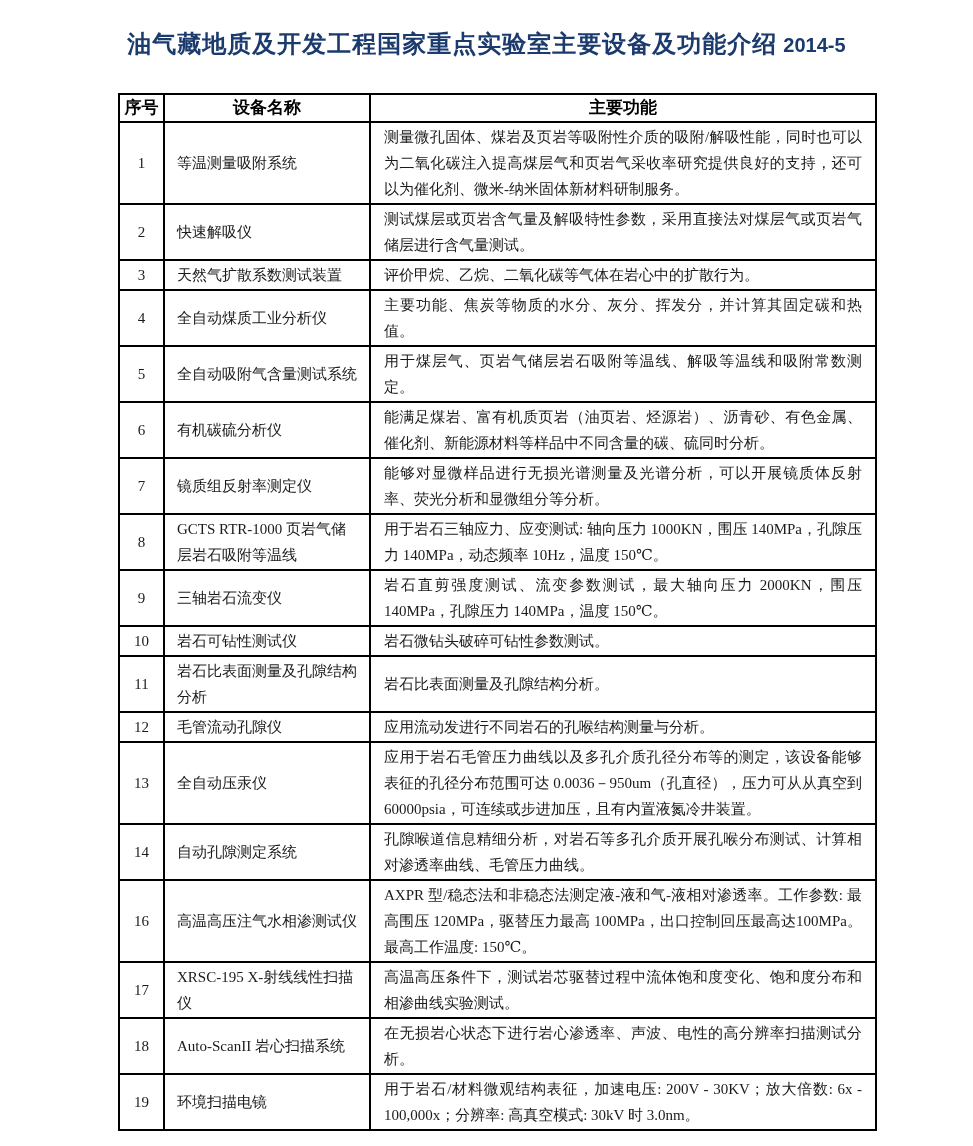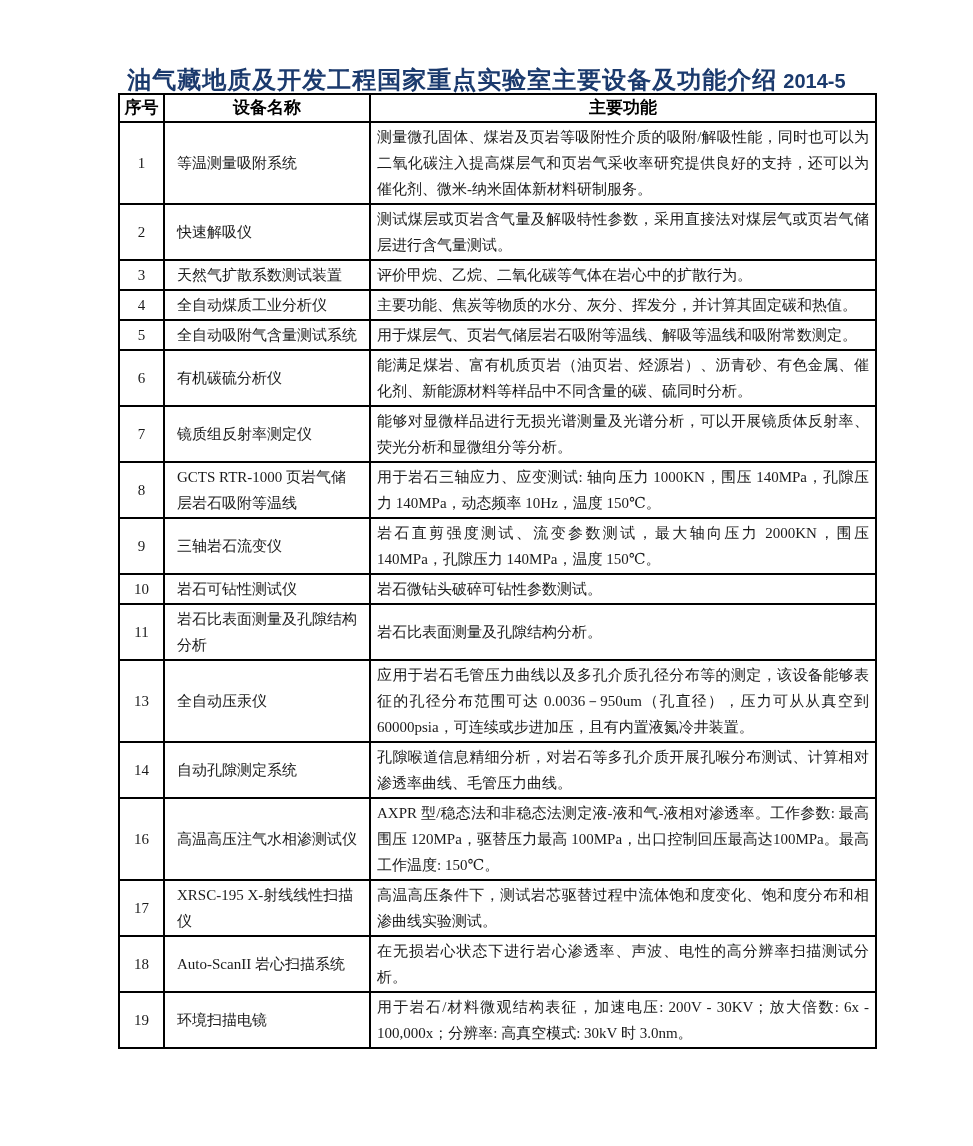--- a/index.html
+++ b/index.html
@@ -9,21 +9,21 @@
     font-family: "Liberation Serif", "DejaVu Serif", serif;
   }
   .page {
     position: relative;
     width: 973px;
     height: 1146px;
     background: #ffffff;
     overflow: hidden;
   }
   .doc-title {
-    margin-top: 64px;
+    margin-top: 28px;
     text-align: center;
     color: #1b3a6d;
     font-family: "Liberation Sans", "DejaVu Sans", sans-serif;
     font-weight: bold;
     font-size: 24px;
     letter-spacing: 1px;
     white-space: nowrap;
   }
   .doc-title .suffix {
     font-size: 20px;
@@ -60,21 +60,21 @@
   td.cell-no {
     text-align: center;
     padding: 1px 2px;
   }
   td.cell-name {
     text-align: left;
     padding: 1px 12px;
   }
   td.cell-func {
     text-align: justify;
-    padding: 1px 6px;
+    padding: 1px 13px;
   }
 </style>
 </head>
 <body>
 
 <div class="page">
 
   <h1 class="doc-title"><span>油气藏地质及开发工程国家重点实验室主要设备及功能介绍</span><span class="suffix">2014-5</span></h1>
 
   <table class="equip">
@@ -140,20 +140,25 @@
           <td class="cell-no">10</td>
           <td class="cell-name">岩石可钻性测试仪</td>
           <td class="cell-func">岩石微钻头破碎可钻性参数测试。</td>
         </tr>
         <tr>
           <td class="cell-no">11</td>
           <td class="cell-name">岩石比表面测量及孔隙结构分析</td>
           <td class="cell-func">岩石比表面测量及孔隙结构分析。</td>
         </tr>
         <tr>
+          <td class="cell-no">12</td>
+          <td class="cell-name">毛管流动孔隙仪</td>
+          <td class="cell-func">应用流动发进行不同岩石的孔喉结构测量与分析。</td>
+        </tr>
+        <tr>
           <td class="cell-no">13</td>
           <td class="cell-name">全自动压汞仪</td>
           <td class="cell-func">应用于岩石毛管压力曲线以及多孔介质孔径分布等的测定，该设备能够表征的孔径分布范围可达 0.0036－950um（孔直径），压力可从从真空到 60000psia，可连续或步进加压，且有内置液氮冷井装置。</td>
         </tr>
         <tr>
           <td class="cell-no">14</td>
           <td class="cell-name">自动孔隙测定系统</td>
           <td class="cell-func">孔隙喉道信息精细分析，对岩石等多孔介质开展孔喉分布测试、计算相对渗透率曲线、毛管压力曲线。</td>
         </tr>
         <tr>

